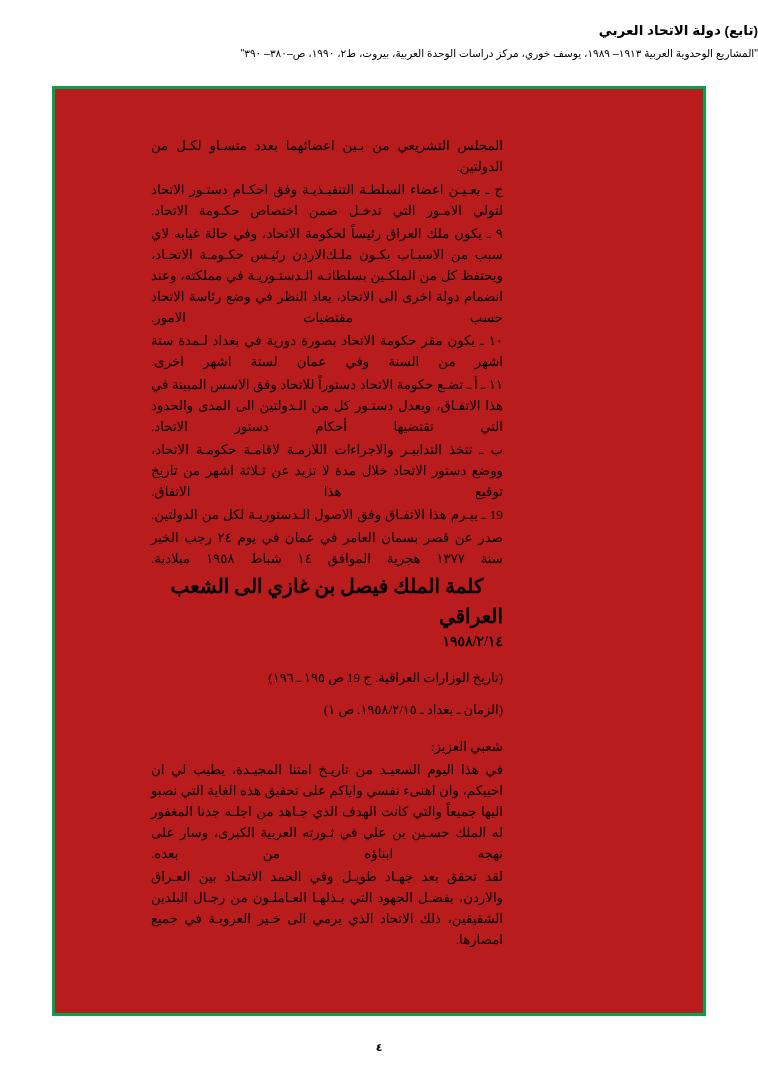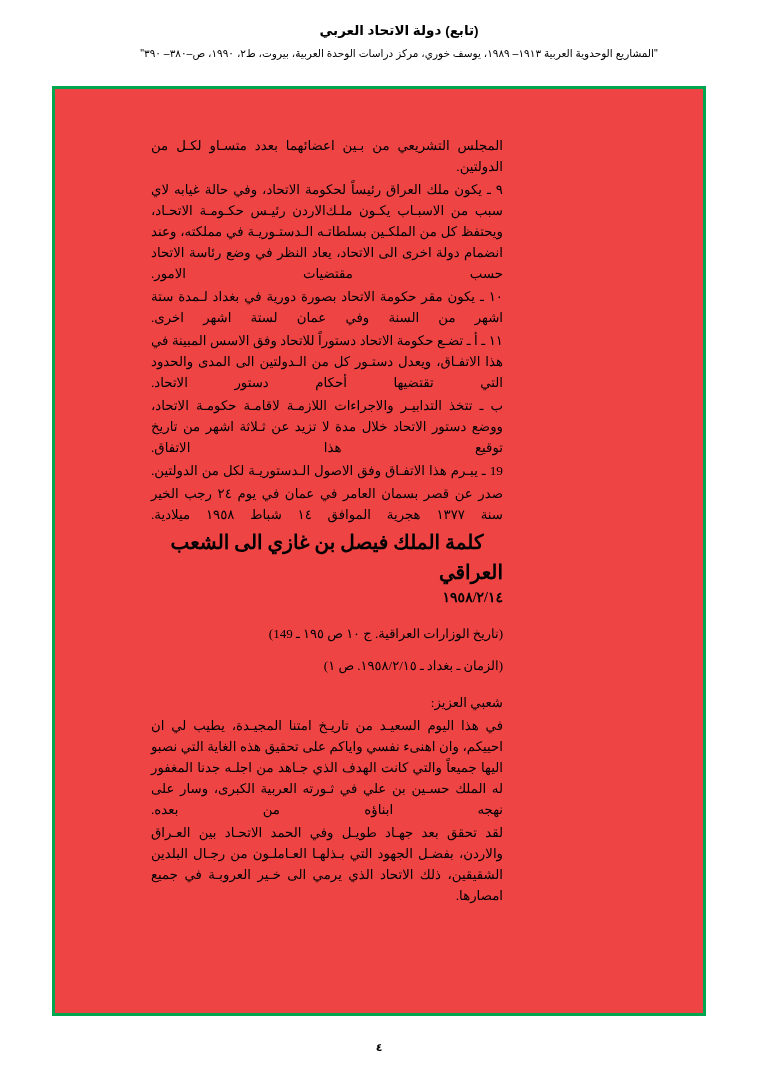--- a/index.html
+++ b/index.html
@@ -16,21 +16,20 @@
     overflow: hidden;
   }
   .page {
     width: 758px;
     height: 1078px;
     box-sizing: border-box;
     padding: 0;
     position: relative;
   }
   .doc-header {
-    text-align: center;
     padding-top: 22px;
     margin-left: 40px;
   }
   .doc-title {
     font-family: "Liberation Sans", "DejaVu Sans", sans-serif;
     font-weight: bold;
     font-size: 13.5px;
     letter-spacing: 0;
     margin: 0;
   }
@@ -41,21 +40,21 @@
     direction: rtl;
   }
   .frame {
     position: absolute;
     top: 86px;
     right: 52px;
     left: 52px;
     height: 930px;
     border: 3px solid #00a550;
     box-sizing: border-box;
-    background: #ef4444;
+    background: #b91c1c;
   }
   .frame-inner {
     position: absolute;
     top: 0; right: 0; bottom: 0; left: 0;
     padding: 46px 60px 20px 60px;
     box-sizing: border-box;
   }
   .body-col {
     width: 352px;
     margin-right: 140px;
@@ -122,32 +121,33 @@
   <div class="doc-header">
     <div class="doc-title">(تابع) دولة الاتحاد العربي</div>
     <div class="doc-source">"المشاريع الوحدوية العربية ١٩١٣– ١٩٨٩، يوسف خوري، مركز دراسات الوحدة العربية، بيروت، ط٢، ١٩٩٠، ص–٣٨٠– ٣٩٠"</div>
   </div>
 
   <div class="frame">
     <div class="frame-inner">
       <div class="body-col">
 
         <p class="p-just">المجلس التشريعي من بـين اعضائهما بعدد متسـاو لكـل من الدولتين.</p>
+        <p class="p-just">ج ـ يعـيـن اعضاء السلطـة التنفيـذيـة وفق احكـام دستـور الاتحاد لتولي الامـور التي تدخـل ضمن اختصاص حكـومة الاتحاد.</p>
         <p class="p-just">٩ ـ يكون ملك العراق رئيساً لحكومة الاتحاد، وفي حالة غيابه لاي سبب من الاسبـاب يكـون ملـك‌الاردن رئيـس حكـومـة الاتحـاد، ويحتفظ كل من الملكـين بسلطاتـه الـدستـوريـة في مملكته، وعند انضمام دولة اخرى الى الاتحاد، يعاد النظر في وضع رئاسة الاتحاد حسب مقتضيات الامور.</p>
         <p class="p-just">١٠ ـ يكون مقر حكومة الاتحاد بصورة دورية في بغداد لـمدة ستة اشهر من السنة وفي عمان لستة اشهر اخرى.</p>
         <p class="p-just">١١ ـ أ ـ تضـع حكومة الاتحاد دستوراً للاتحاد وفق الاسس المبينة في هذا الاتفـاق، ويعدل دستـور كل من الـدولتين الى المدى والحدود التي تقتضيها أحكام دستور الاتحاد.</p>
         <p class="p-just">ب ـ تتخذ التدابيـر والاجراءات اللازمـة لاقامـة حكومـة الاتحاد، ووضع دستور الاتحاد خلال مدة لا تزيد عن ثـلاثة اشهر من تاريخ توقيع هذا الاتفاق.</p>
         <p class="p-just">19 ـ يبـرم هذا الاتفـاق وفق الاصول الـدستوريـة لكل من الدولتين.</p>
         <p class="p-just">صدر عن قصر بسمان العامر في عمان في يوم ٢٤ رجب الخير سنة ١٣٧٧ هجرية الموافق ١٤ شباط ١٩٥٨ ميلادية.</p>
 
 
         <div class="speech-title">كلمة الملك فيصل بن غازي الى الشعب العراقي</div>
         <div class="speech-date">١٩٥٨/٢/١٤</div>
 
-        <div class="ref">(تاريخ الوزارات العراقية. ج ١٠ ص ١٩٥ ـ 149)</div>
+        <div class="ref">(تاريخ الوزارات العراقية. ج 19 ص ١٩٥ ـ ١٩٦)</div>
         <div class="ref">(الزمان ـ بغداد ـ ١٩٥٨/٢/١٥. ص ١)</div>
 
         <div class="gap"></div>
 
         <p class="salutation">شعبي العزيز:</p>
         <p class="p-just">في هذا اليوم السعيـد من تاريـخ امتنا المجيـدة، يطيب لي ان احييكم، وان اهنىء نفسي واياكم على تحقيق هذه الغاية التي نصبو اليها جميعاً والتي كانت الهدف الذي جـاهد من اجلـه جدنا المغفور له الملك حسـين بن علي في ثـورته العربية الكبرى، وسار على نهجه ابناؤه من بعده.</p>
         <p class="p-just">لقد تحقق بعد جهـاد طويـل وفي الحمد الاتحـاد بين العـراق والاردن، بفضـل الجهود التي بـذلهـا العـاملـون من رجـال البلدين الشقيقين، ذلك الاتحاد الذي يرمي الى خـير العروبـة في جميع امصارها.</p>
 
       </div>
     </div>

